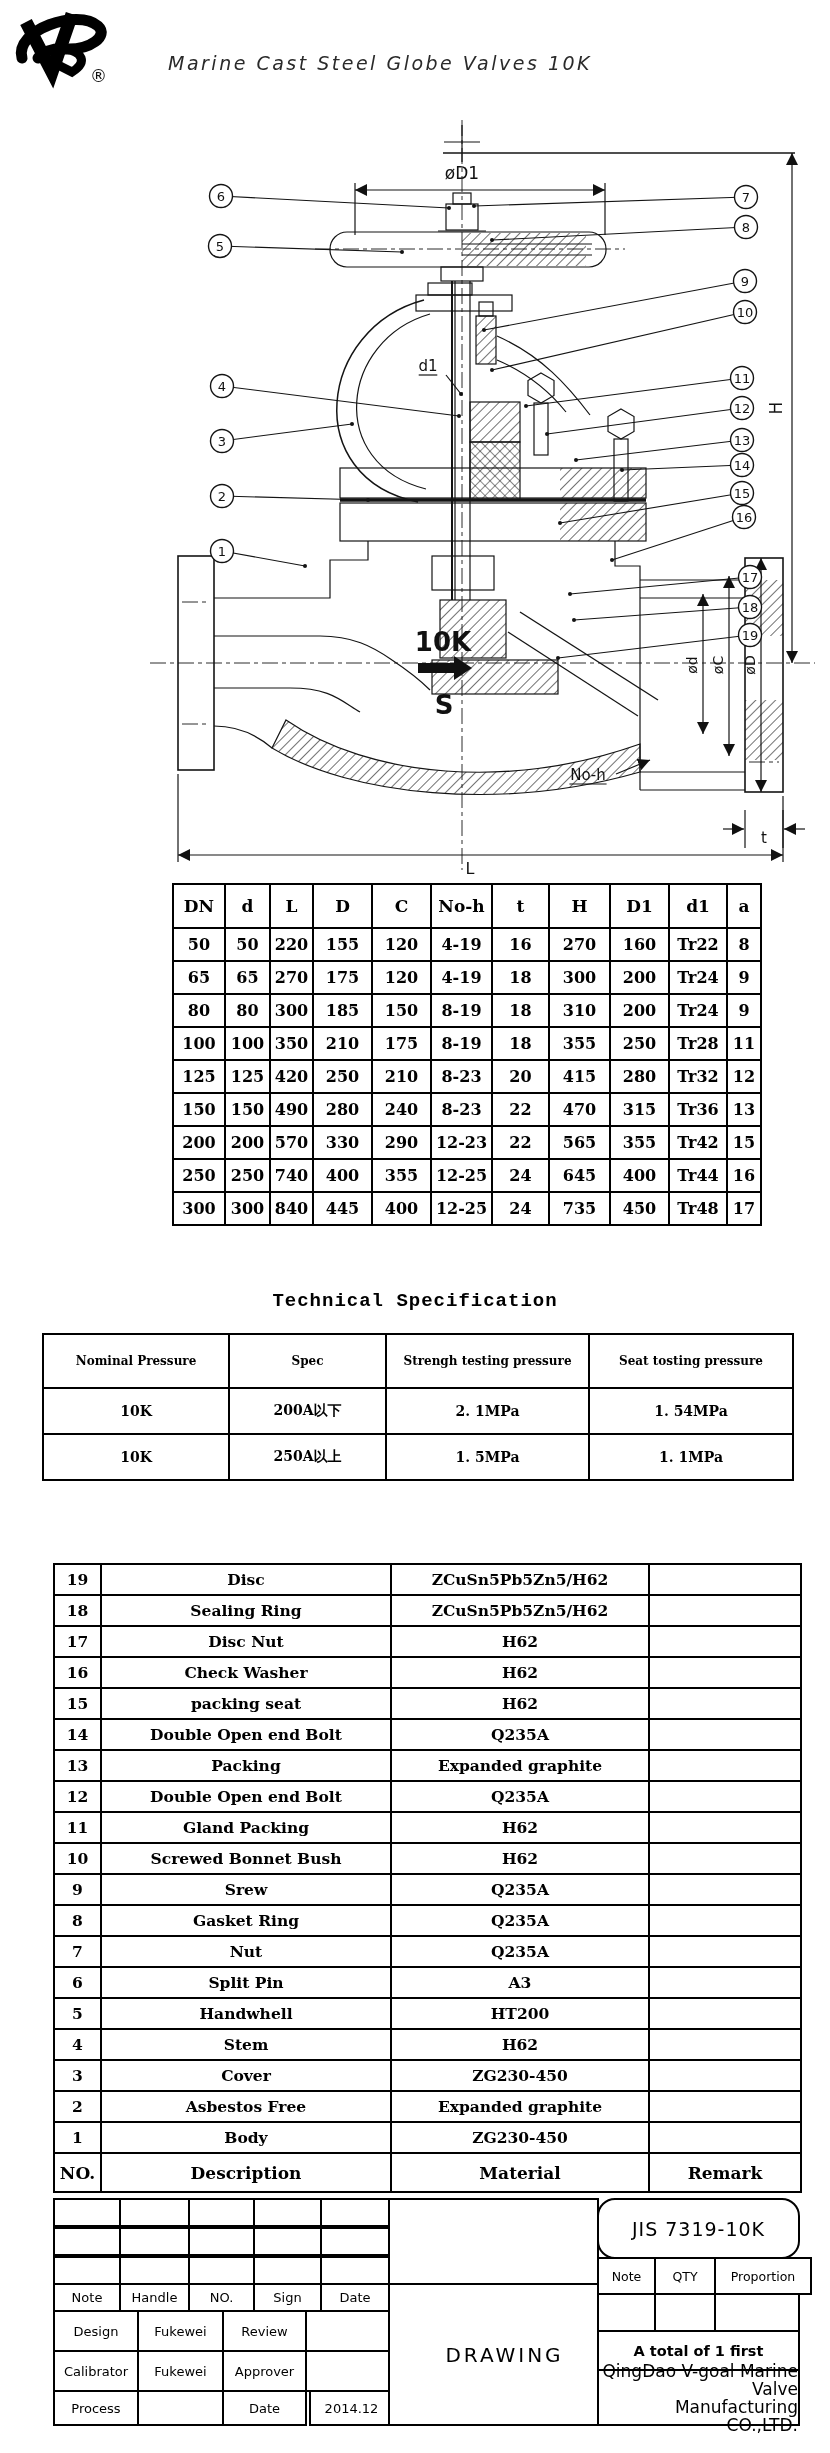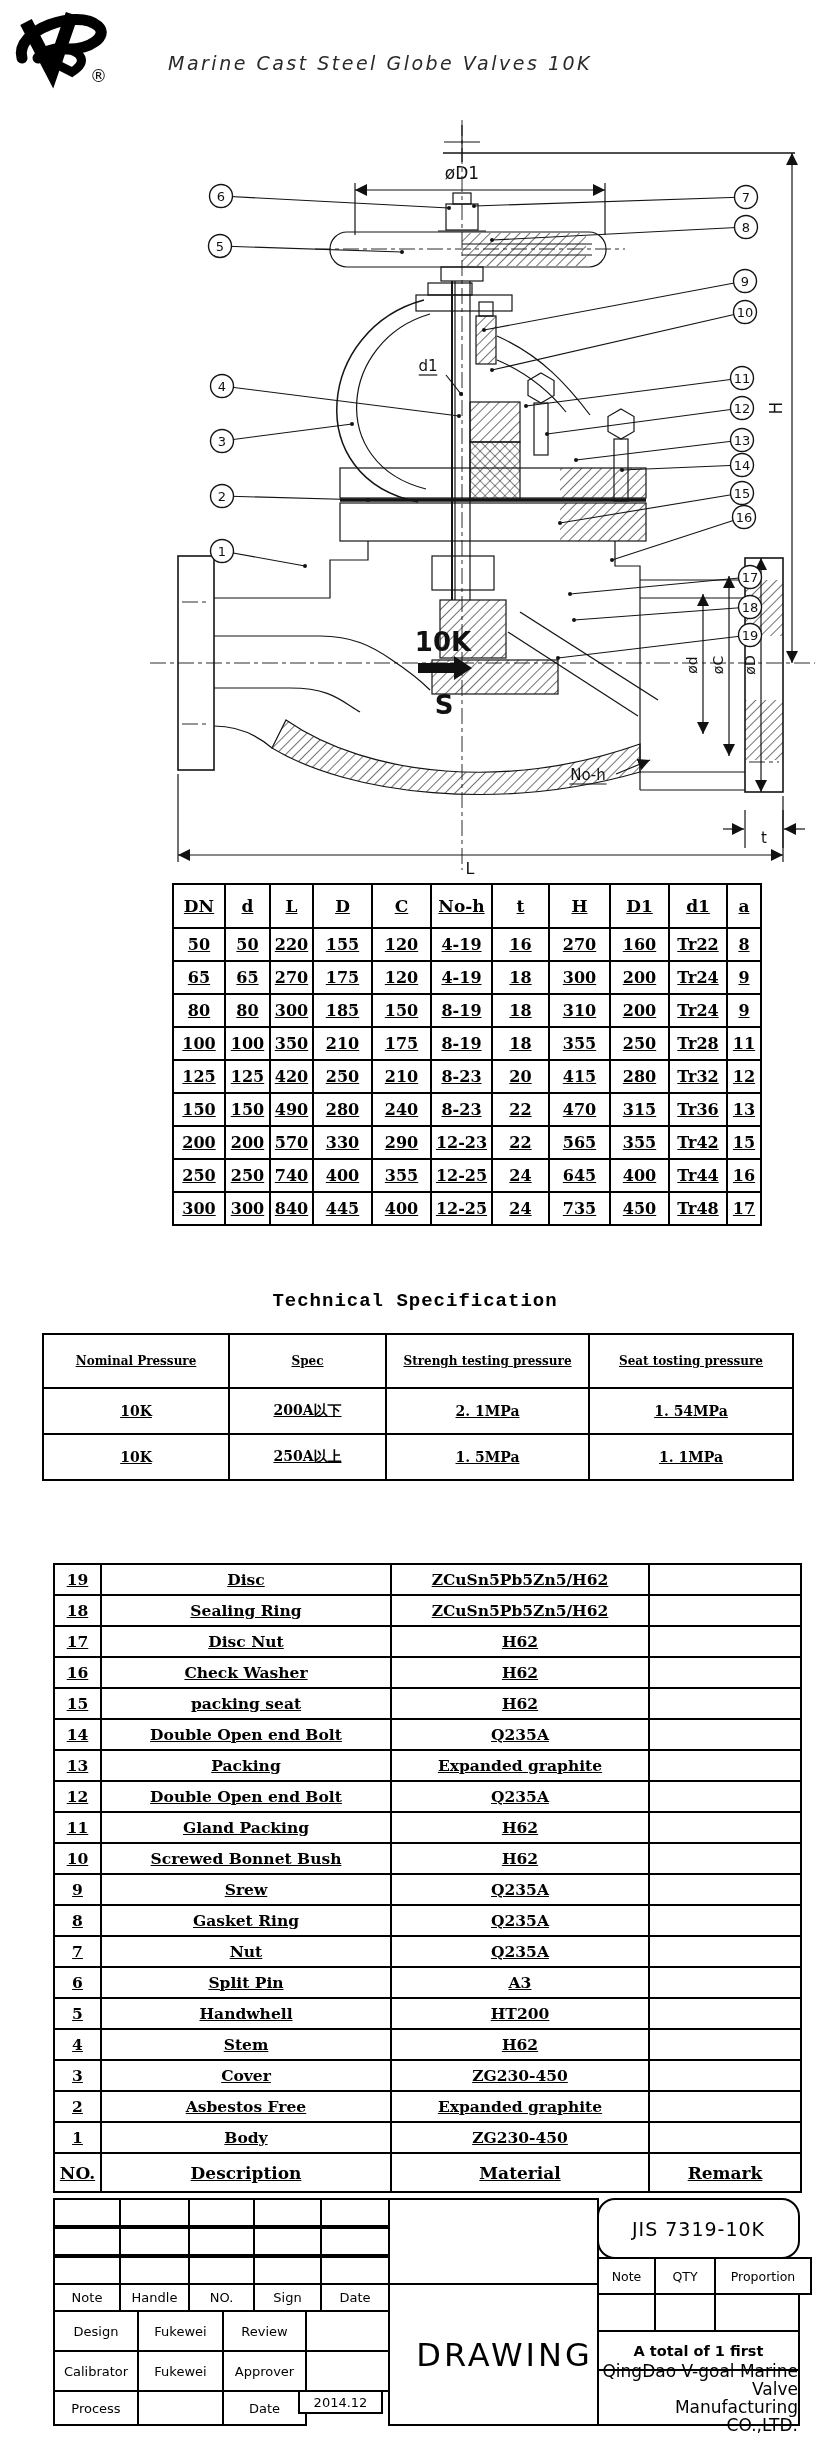--- a/index.html
+++ b/index.html
@@ -4,40 +4,40 @@
 <style>
   html,body{margin:0;padding:0;background:#e8e8e8;}
   .page{position:relative;width:830px;height:2453px;margin:0 auto;background:#fff;
         font-family:"Liberation Sans",sans-serif;color:#000;overflow:hidden;}
   .abs{position:absolute;}
   
   .hdr-title{position:absolute;left:168px;top:52px;font-size:19px;letter-spacing:2.5px;
              color:#2a2a2a;font-family:"DejaVu Sans",sans-serif;font-style:italic;}
   
   table.dtab{border-collapse:collapse;table-layout:fixed;
-             font-family:"DejaVu Serif","Liberation Serif",serif;font-weight:bold;text-decoration:underline;}
+             font-family:"DejaVu Serif","Liberation Serif",serif;font-weight:bold;}
   table.dtab td,table.dtab th{border:2px solid #000;text-align:center;vertical-align:middle;
              padding:0;overflow:hidden;white-space:nowrap;}
   #dim-table{left:172px;top:883px;width:588px;}
   #dim-table th{height:42px;font-size:17px;}
   #dim-table td{height:31px;font-size:16px;}
   .spec-heading{position:absolute;left:0;top:1290px;width:830px;text-align:center;
       font-family:Liberation Mono, monospace;font-weight:bold;font-size:19px;letter-spacing:1px;}
   #spec-table{left:42px;top:1333px;width:750px;}
   #spec-table th{height:52px;font-size:12px;}
   #spec-table td{height:44px;font-size:14px;}
   #parts-table{left:53px;top:1563px;width:747px;}
   #parts-table td{height:29px;font-size:15.5px;}
   #parts-table tr.pfoot td{height:37px;font-size:17px;}
   
   .tb-cell{position:absolute;border:2px solid #000;box-sizing:border-box;
            display:flex;align-items:center;justify-content:center;
            font-family:"DejaVu Sans",sans-serif;font-size:13px;background:#fff;}
   .tb-plain{border:2px solid #000;box-sizing:border-box;}
-  .drawing-label{font-size:32px;letter-spacing:3px;padding-left:22px;}
+  .drawing-label{font-size:20px;letter-spacing:3px;padding-left:22px;}
   .jis-label{font-size:19px;letter-spacing:1px;border-radius:18px;}
   .total-label{font-size:14.5px;font-weight:bold;}
   .company{flex-direction:column;line-height:18px;font-size:17px;text-align:right;}
   svg text{font-family:"DejaVu Sans",sans-serif;fill:#111;}
 </style>
 </head>
 <body>
 
 <div class="page">
 
@@ -601,21 +601,21 @@
     <div class="tb-cell" style="left:305px;top:2310px;width:85px;height:42px"></div>
 
     <div class="tb-cell" style="left:53px;top:2350px;width:86px;height:42px">Calibrator</div>
     <div class="tb-cell" style="left:137px;top:2350px;width:87px;height:42px">Fukewei</div>
     <div class="tb-cell" style="left:222px;top:2350px;width:85px;height:42px">Approver</div>
     <div class="tb-cell" style="left:305px;top:2350px;width:85px;height:42px"></div>
 
     <div class="tb-cell" style="left:53px;top:2390px;width:86px;height:36px">Process</div>
     <div class="tb-cell" style="left:137px;top:2390px;width:87px;height:36px"></div>
     <div class="tb-cell" style="left:222px;top:2390px;width:85px;height:36px">Date</div>
-    <div class="tb-cell" style="left:298px;top:2390px;width:85px;height:24px">2014.12</div>
+    <div class="tb-cell" style="left:309px;top:2390px;width:85px;height:36px">2014.12</div>
 
     <div class="tb-cell drawing-label" style="left:388px;top:2283px;width:211px;height:143px">DRAWING</div>
     <div class="tb-plain abs" style="left:388px;top:2198px;width:211px;height:87px;border-bottom:none"></div>
 
     <div class="tb-cell jis-label" style="left:597px;top:2198px;width:203px;height:61px">JIS 7319-10K</div>
     <div class="tb-cell" style="left:597px;top:2257px;width:59px;height:38px;font-size:12.5px">Note</div>
     <div class="tb-cell" style="left:654px;top:2257px;width:62px;height:38px;font-size:12.5px">QTY</div>
     <div class="tb-cell" style="left:714px;top:2257px;width:98px;height:38px;font-size:12.5px">Proportion</div>
     <div class="tb-cell" style="left:597px;top:2293px;width:59px;height:39px"></div>
     <div class="tb-cell" style="left:654px;top:2293px;width:62px;height:39px"></div>

